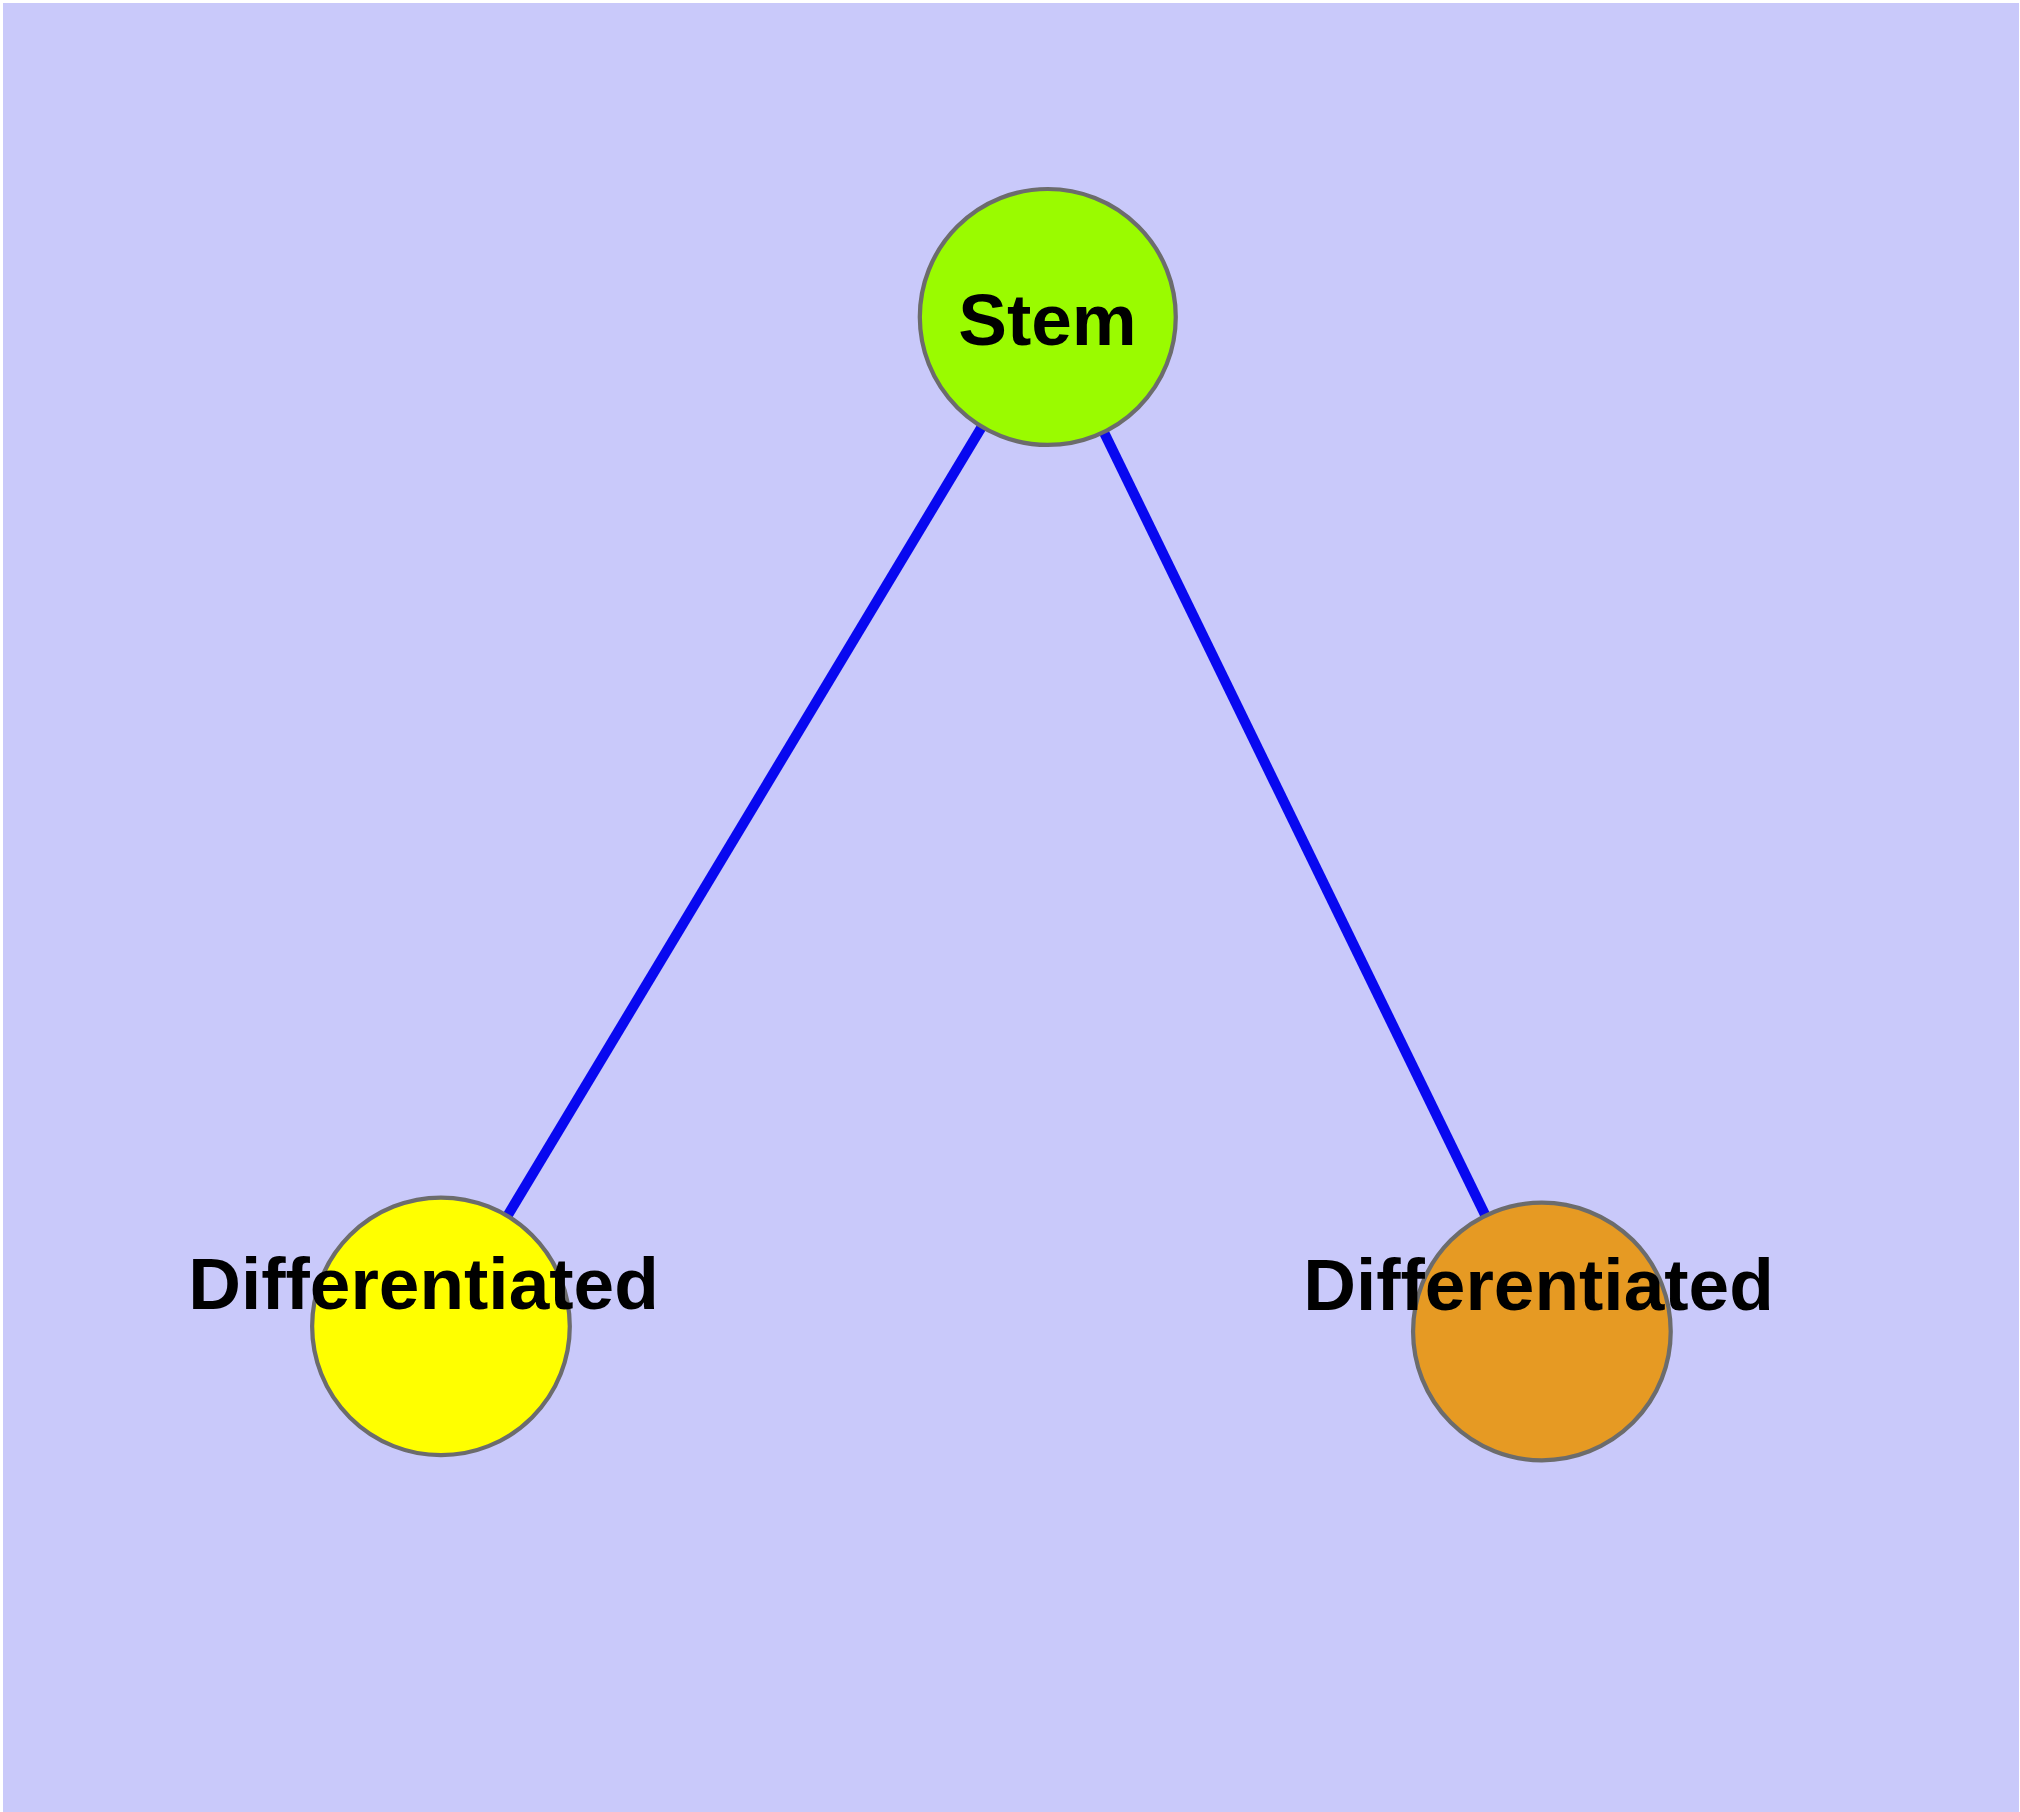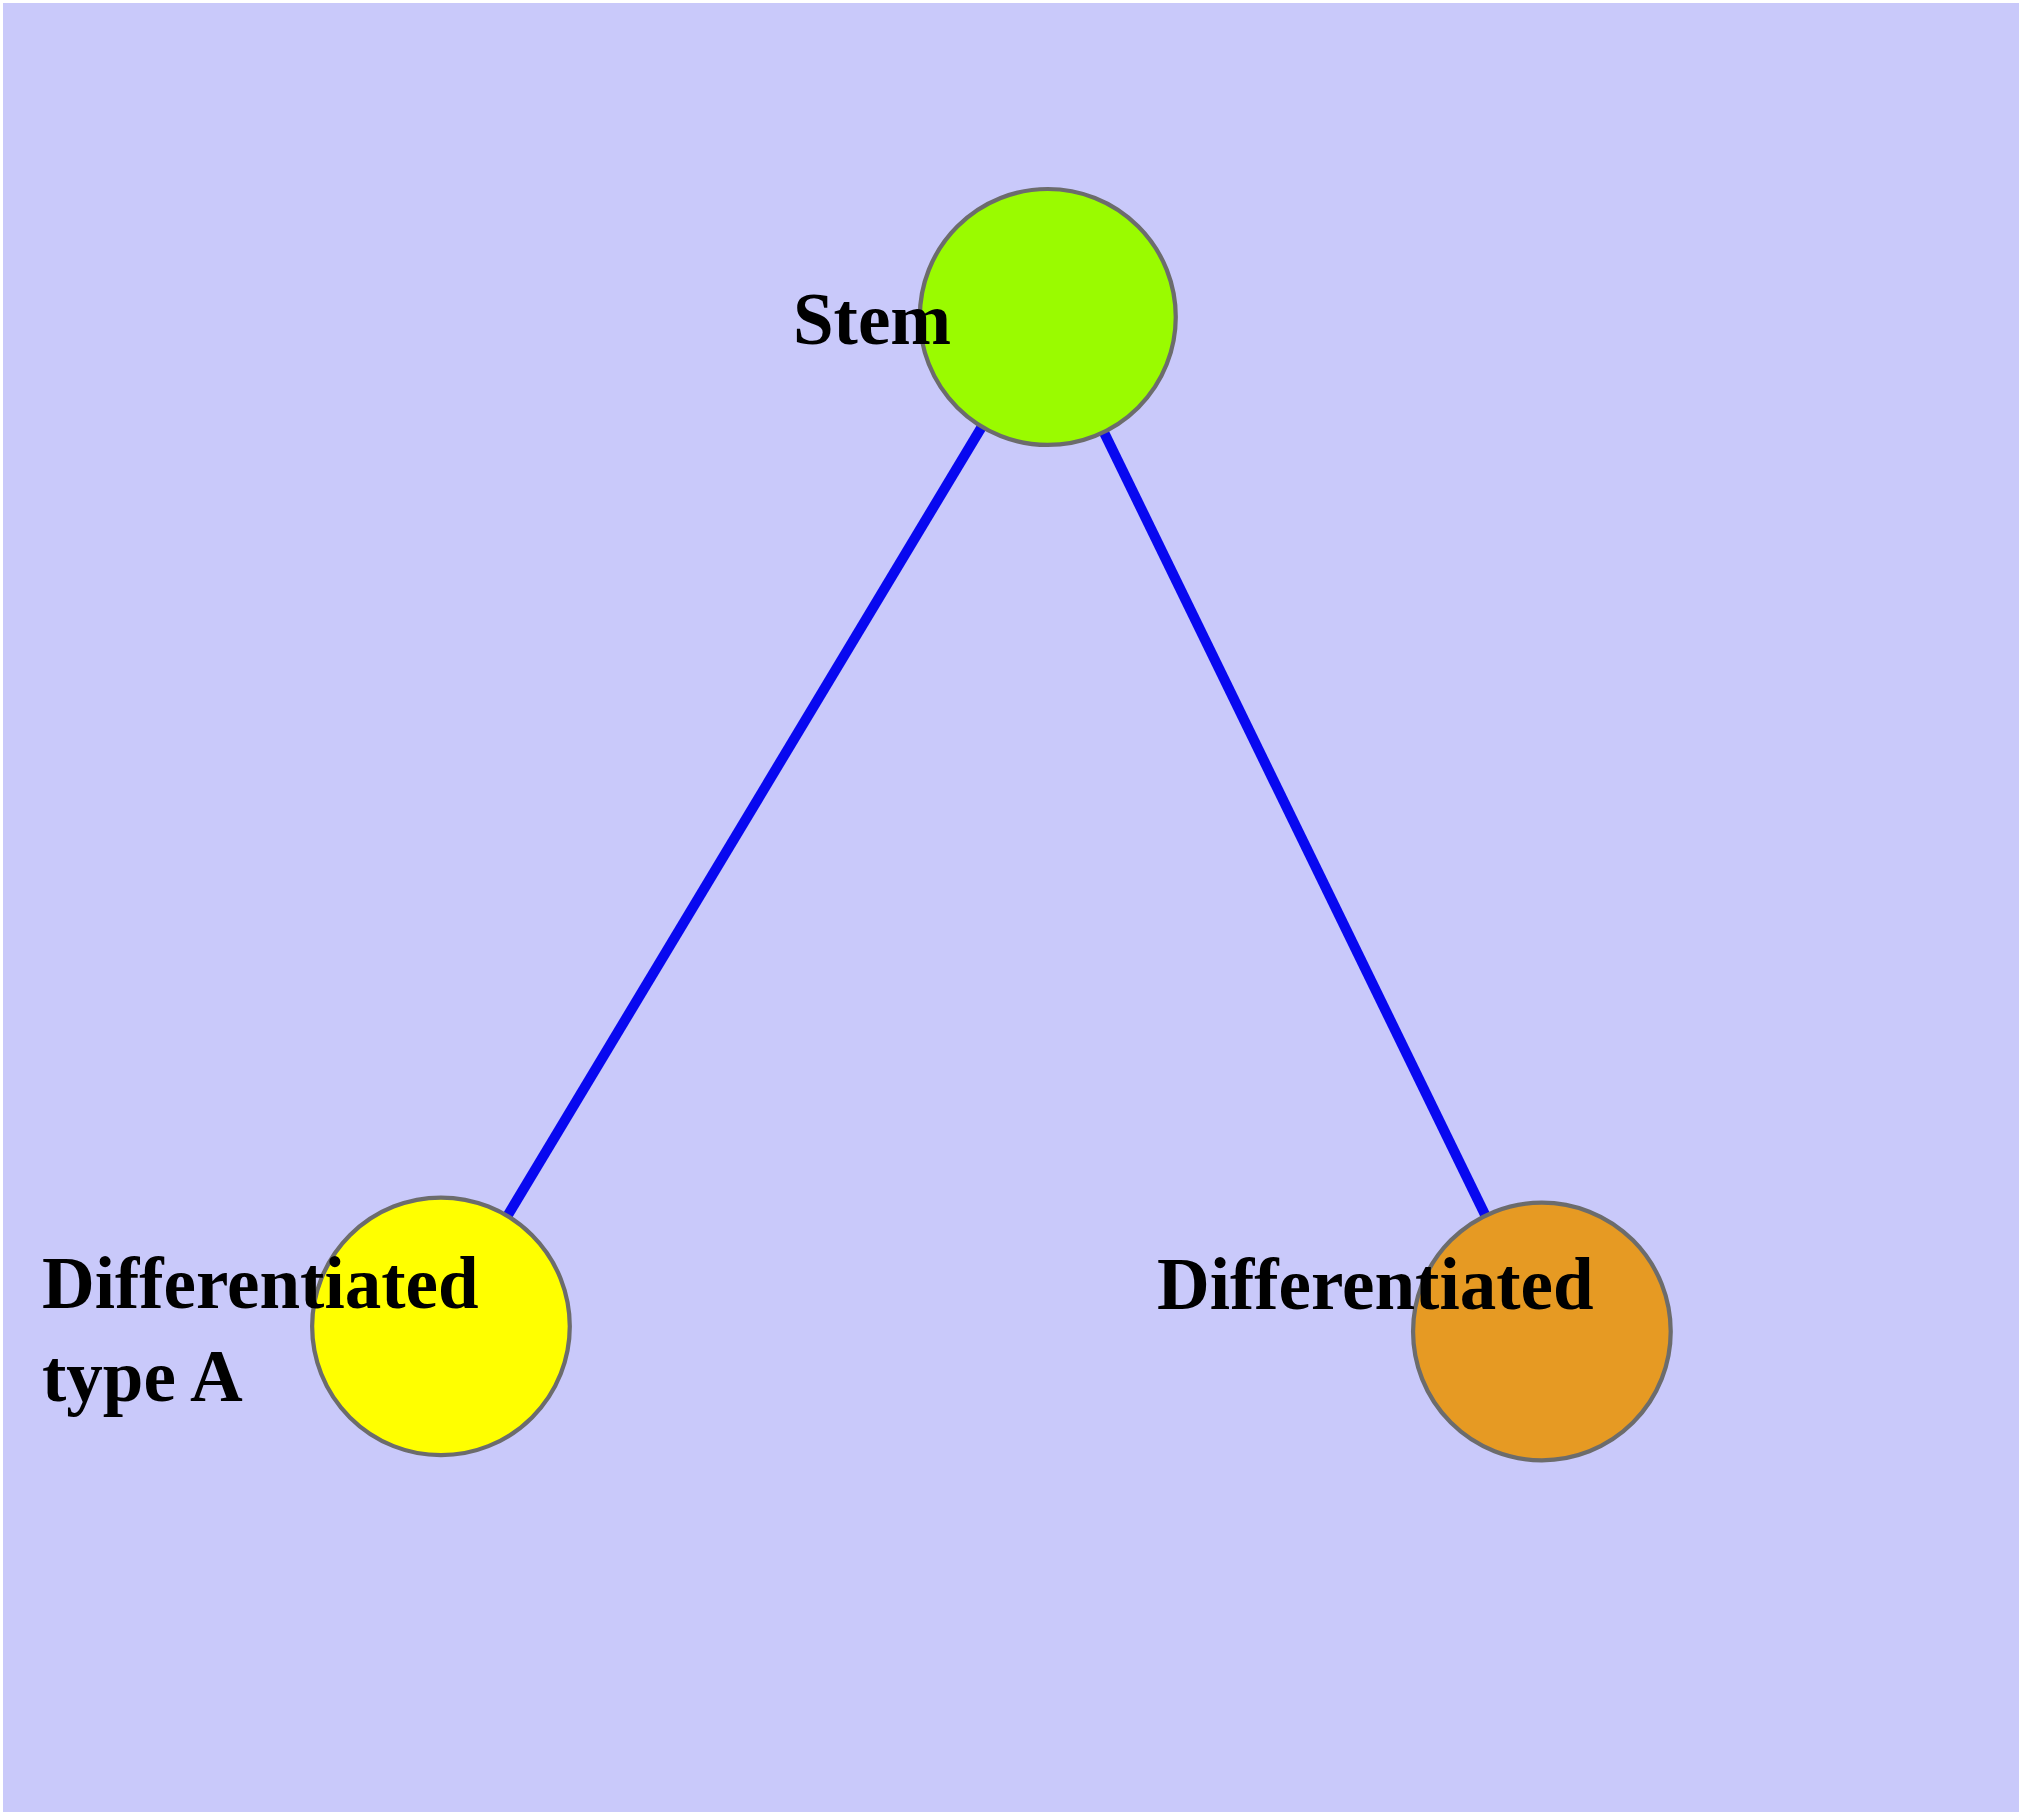--- a/index.html
+++ b/index.html
@@ -37,24 +37,23 @@
   .node-circle {
     stroke: #6C6C6C; 
     stroke-width: 5px;
   }
   .node-label {
     position: absolute;
     color: #000000; 
     font-weight: bold;
     font-size: 73px;
     line-height: 93px;
-    text-align: left;
+    text-align: center;
     white-space: nowrap;
     letter-spacing: 0px;
-    font-family: Liberation Serif, serif;
   }
   .label-stem   { left: 793px;  top: 273px;  width: 509px; }
   .label-a      { left: 42px;   top: 1237px; width: 763px; }
   .label-b      { left: 1157px; top: 1238px; width: 763px; }
 </style>
 </head>
 <body>
 
 <div id="screen">
 
@@ -69,21 +68,20 @@
     <circle class="node-circle" cx="520" cy="1565" r="152" fill="#FFFF00"></circle>
     <circle class="node-circle" cx="1819" cy="1571" r="152" fill="#E69A23"></circle>
   </svg>
 
   <div class="node-label label-stem">
     <div>Stem</div>
   </div>
 
   <div class="node-label label-a">
     <div>Differentiated</div>
-    <div>type A</div>
   </div>
 
   <div class="node-label label-b">
     <div>Differentiated</div>
   </div>
 
 </div>
 
 
 </body></html>

